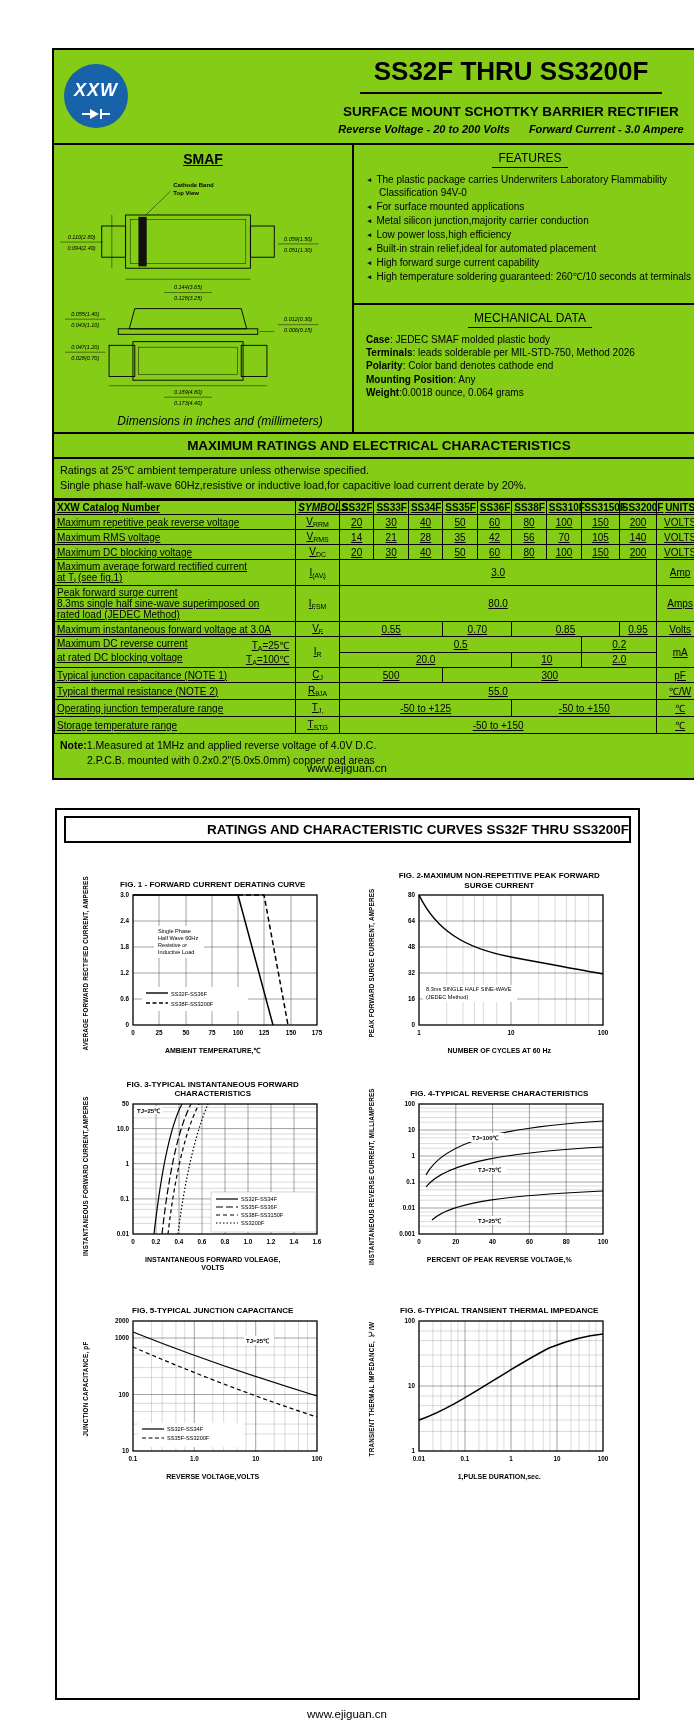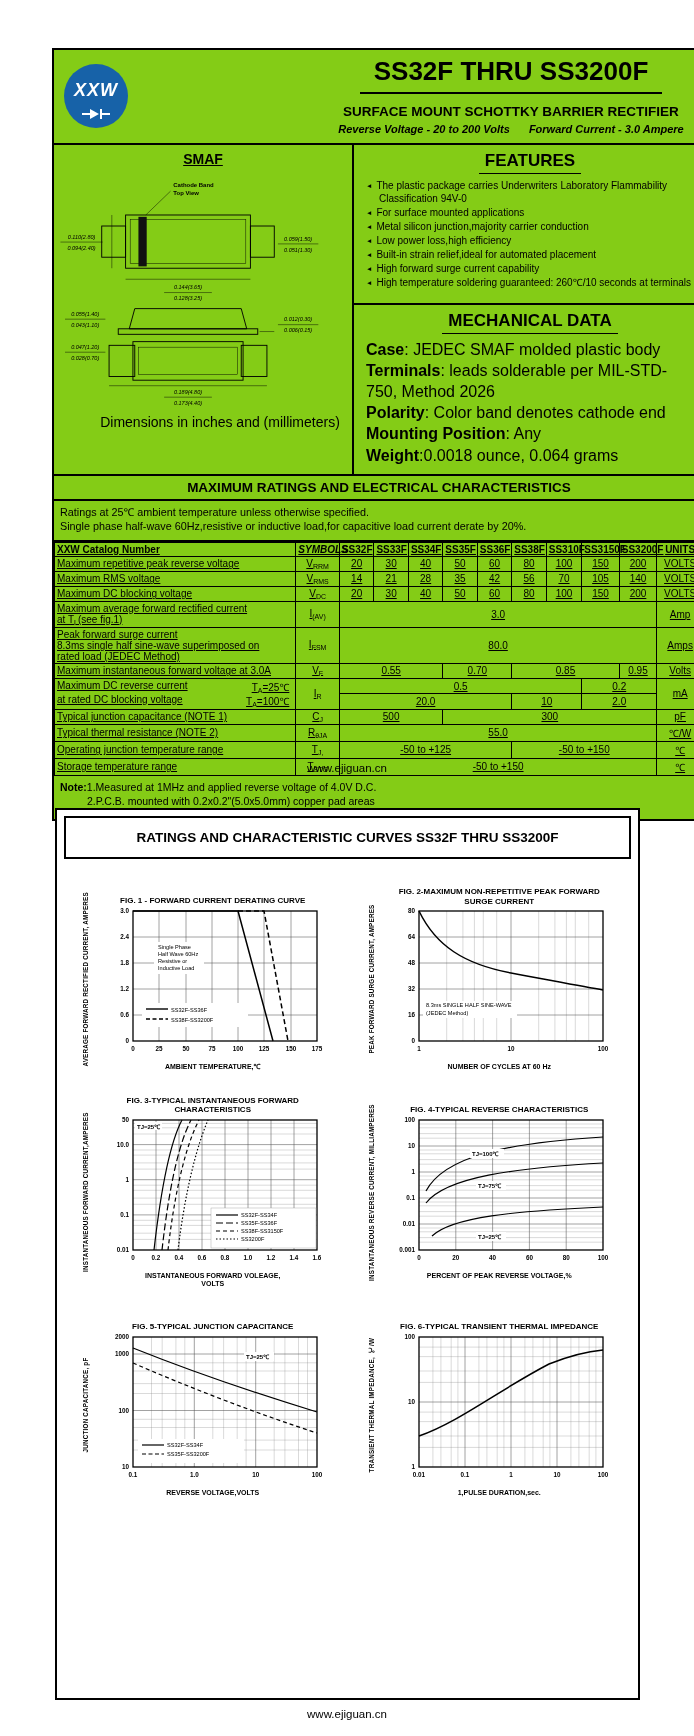--- a/index.html
+++ b/index.html
@@ -24,46 +24,46 @@
   .ptitle{font-size:26px;font-weight:bold;display:inline-block;border-bottom:2px solid #000;padding:0 14px 5px;text-align:right;}
   .psub{font-size:13.5px;font-weight:bold;margin-top:10px;}
   .ptag{font-size:11px;font-style:italic;font-weight:600;margin-top:4px;}
   .ptag span{margin:0 8px;}
   
   .cols{display:flex;border-bottom:2px solid #000;}
   .cdraw{width:298px;border-right:2px solid #000;padding:4px 0 2px;}
   .cright{flex:1;}
   .smaf-t{text-align:center;font-weight:bold;font-size:14px;margin:2px 0 2px;}
   .smaf-t u{text-decoration:underline;}
-  .pkg-note{font-size:14px;text-align:center;margin:4px 0 2px;padding-left:34px;}
+  .pkg-note{font-size:12px;font-style:italic;text-align:center;margin:4px 0 2px;padding-left:34px;}
   .feat-box{border-bottom:2px solid #000;padding:4px 10px 8px 12px;min-height:146px;}
   .mech-box{padding:4px 10px 8px 12px;min-height:96px;}
-  .sec-t{text-align:center;font-weight:bold;font-size:17px;margin:2px 0 5px;}
+  .sec-t{text-align:center;font-weight:normal;font-size:12px;margin:2px 0 5px;}
   .sec-t span{display:inline-block;border-bottom:1.5px solid #000;padding:0 6px 2px;}
   .feat{font-size:10px;line-height:1.3;padding-left:13px;text-indent:-13px;margin:1px 0;}
   .bullet::before{content:"◄";font-size:6.5px;margin-right:4px;position:relative;top:-1px;}
-  .mech-line{font-size:16px;line-height:1.32;}
+  .mech-line{font-size:10px;line-height:1.32;}
   .mech-line b{font-weight:bold;}
   
   .band{text-align:center;font-weight:bold;font-size:13.5px;padding:4px 0;border-bottom:2px solid #000;}
   .conds{font-size:10.8px;padding:4px 6px 6px;border-bottom:2px solid #000;line-height:1.35;}
   table.rt{width:100%;border-collapse:collapse;font-size:10px;table-layout:fixed;text-decoration:underline;}
   table.rt td{border:1px solid #000;padding:1px 2px;vertical-align:middle;}
   td.lb{text-align:left;padding-left:4px;}
   td.ct{text-align:center;}
   .hd td{font-weight:bold;font-size:10px;}
   .symh{font-style:italic;font-size:8px;font-weight:bold;text-align:center;}
   sub{font-size:7px;vertical-align:-2px;}
   .two{display:flex;justify-content:space-between;padding-right:4px;}
   .notes{font-size:10.5px;padding:4px 6px 10px;line-height:1.4;}
   .notes .n2{margin-left:27px;}
   .site{left:0;width:694px;text-align:center;font-size:11.5px;}
   
   .p2{left:55px;top:808px;width:581px;height:888px;border:2px solid #000;background:#fff;}
-  .p2title{margin:6px 7px;border:2px solid #000;text-align:center;font-weight:bold;font-size:13.5px;padding:12px 0;}
+  .p2title{margin:6px 7px;border:2px solid #000;text-align:right;font-weight:bold;font-size:13.5px;padding:4px 0;}
   .figs{display:grid;grid-template-columns:1fr 1fr;row-gap:24px;padding:22px 2px 0 6px;}
   .fig{display:flex;justify-content:center;}
   .ylab{writing-mode:vertical-rl;transform:rotate(180deg);font-size:6.3px;font-weight:bold;
         text-align:center;width:13px;letter-spacing:.2px;line-height:1;}
   .fmain{width:234px;}
   .ftitle{font-size:8px;font-weight:bold;text-align:center;line-height:1.2;min-height:19px;
           display:flex;flex-direction:column;justify-content:flex-end;}
   .xlab{font-size:7px;font-weight:bold;text-align:center;line-height:1.2;margin-top:1px;}
   svg text{font-family:"Liberation Sans",sans-serif;}
   .tick{font-size:6.3px;font-weight:bold;}

